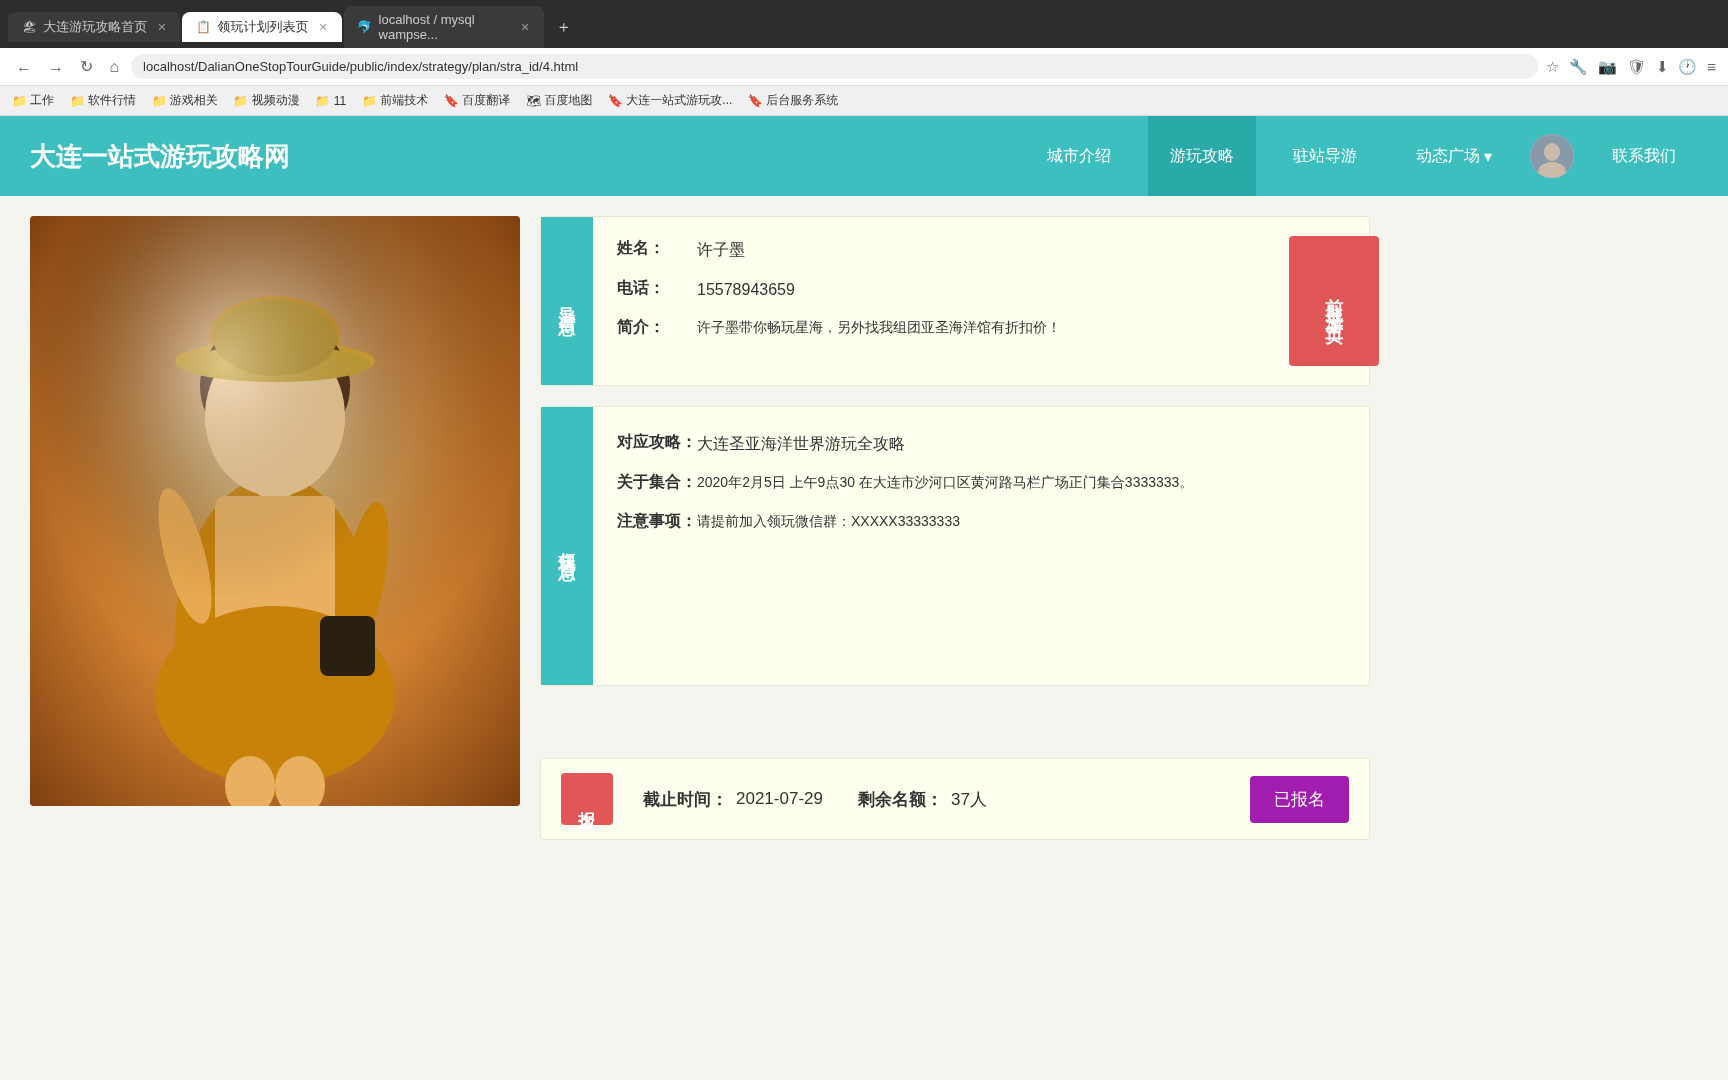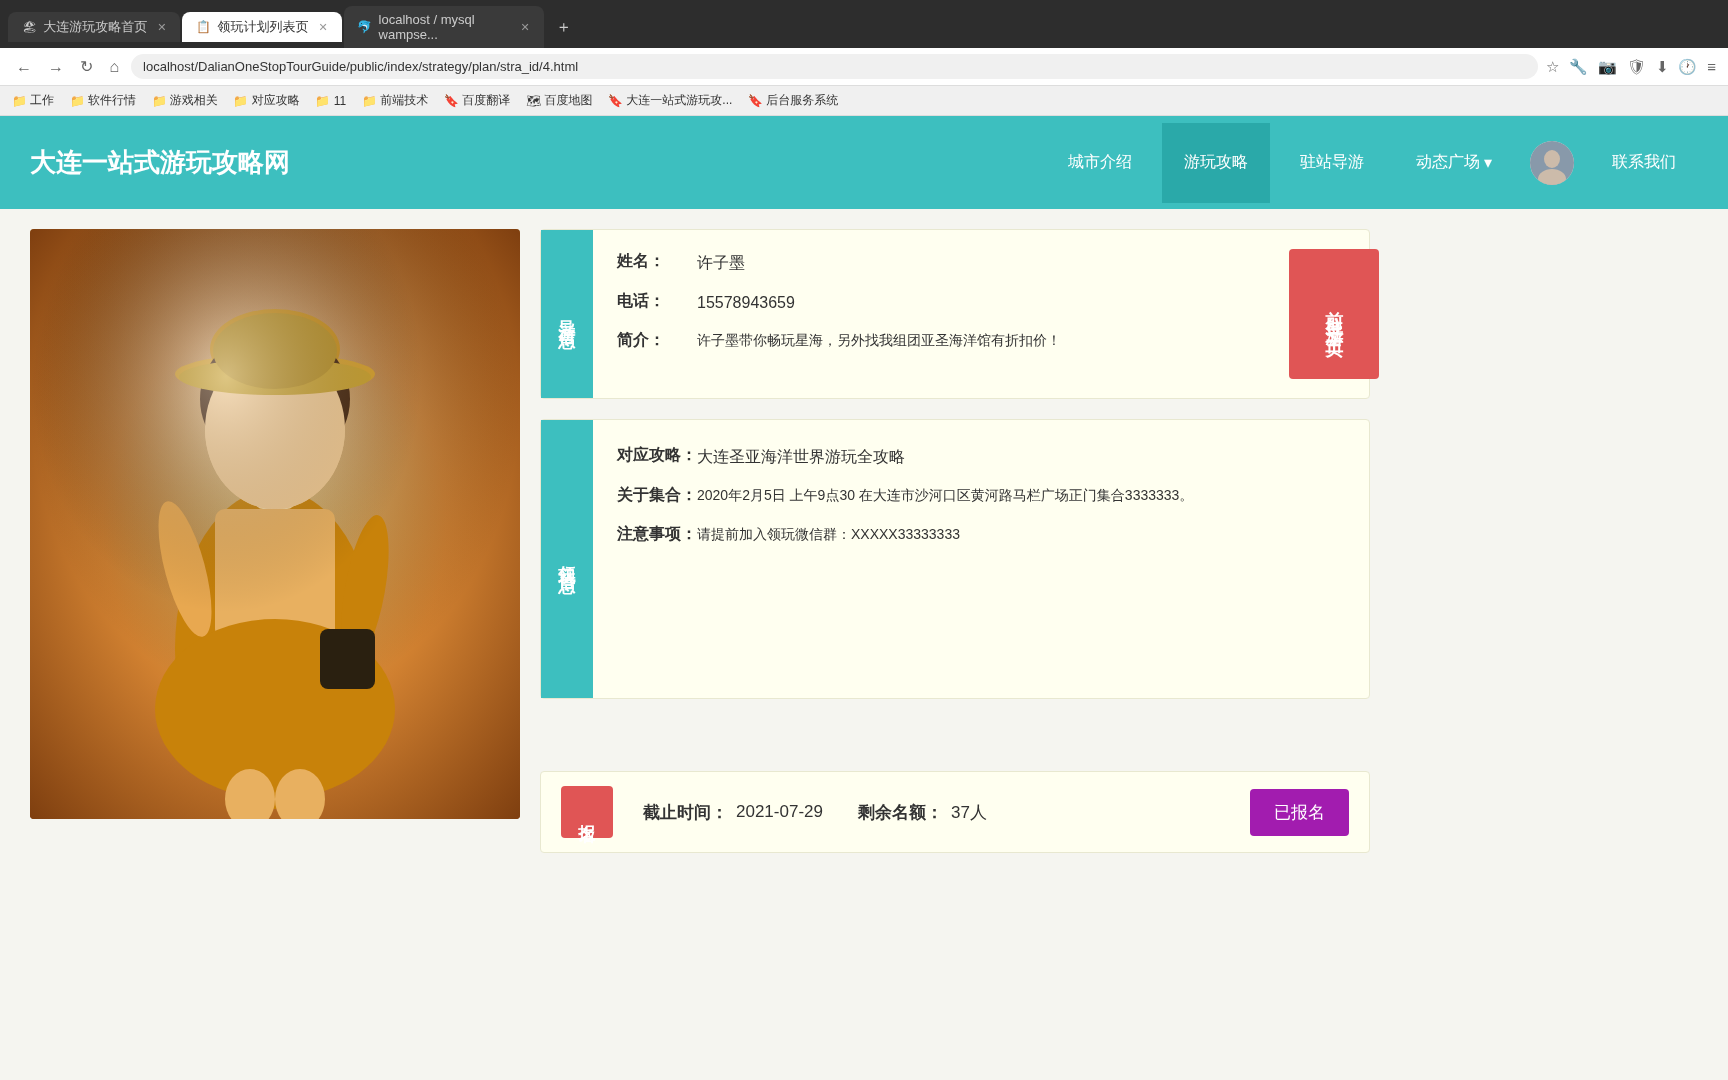--- a/index.html
+++ b/index.html
@@ -13,23 +13,23 @@
     .tab .close-btn { font-size: 11px; color: #999; margin-left: 4px; }
     .tab-add { padding: 6px 10px; color: #ccc; font-size: 16px; cursor: pointer; }
     .address-bar { display: flex; align-items: center; background: #fff; padding: 6px 12px; gap: 8px; border-bottom: 1px solid #ddd; }
     .nav-btn { color: #666; font-size: 16px; cursor: pointer; padding: 2px 4px; }
     .url-input { flex: 1; background: #f0f0f0; border: none; padding: 5px 12px; border-radius: 20px; font-size: 13px; color: #333; outline: none; }
     .toolbar-icons { display: flex; align-items: center; gap: 10px; color: #666; font-size: 15px; }
     .bookmarks-bar { display: flex; align-items: center; background: #f0f0f0; padding: 4px 8px; gap: 8px; border-bottom: 1px solid #ddd; font-size: 12px; }
     .bookmark-item { display: flex; align-items: center; gap: 3px; color: #333; cursor: pointer; padding: 2px 4px; border-radius: 3px; white-space: nowrap; }
 
     
-    .main-nav { background: #3dbfbf; display: flex; align-items: center; padding: 0 30px; height: 93px; }
+    .main-nav { background: #3dbfbf; display: flex; align-items: center; padding: 0 30px; height: 80px; }
     .site-title { color: white; font-size: 26px; font-weight: bold; flex: 1; }
-    .nav-links { display: flex; align-items: center; gap: 8px; }
+    .nav-links { display: flex; align-items: center; gap: 15px; }
     .nav-link { color: white; font-size: 16px; padding: 0 22px; height: 80px; display: flex; align-items: center; cursor: pointer; text-decoration: none; }
     .nav-link.active { background: #2aa9a9; }
     .nav-link-dropdown { display: flex; align-items: center; gap: 4px; }
     .avatar { width: 44px; height: 44px; border-radius: 50%; background: #ccc; margin: 0 16px; overflow: hidden; }
     .contact-link { color: white; font-size: 16px; padding: 0 22px; cursor: pointer; }
 
     
     .content-area { display: flex; padding: 20px 30px; gap: 20px; max-width: 1400px; }
     .left-image { width: 490px; flex-shrink: 0; }
 
@@ -114,21 +114,21 @@
     <div class="bookmark-item">
       <span>📁</span>
       <span>软件行情</span>
     </div>
     <div class="bookmark-item">
       <span>📁</span>
       <span>游戏相关</span>
     </div>
     <div class="bookmark-item">
       <span>📁</span>
-      <span>对应攻略</span>
+      <span>视频动漫</span>
     </div>
     <div class="bookmark-item">
       <span>📁</span>
       <span>11</span>
     </div>
     <div class="bookmark-item">
       <span>📁</span>
       <span>前端技术</span>
     </div>
     <div class="bookmark-item">

